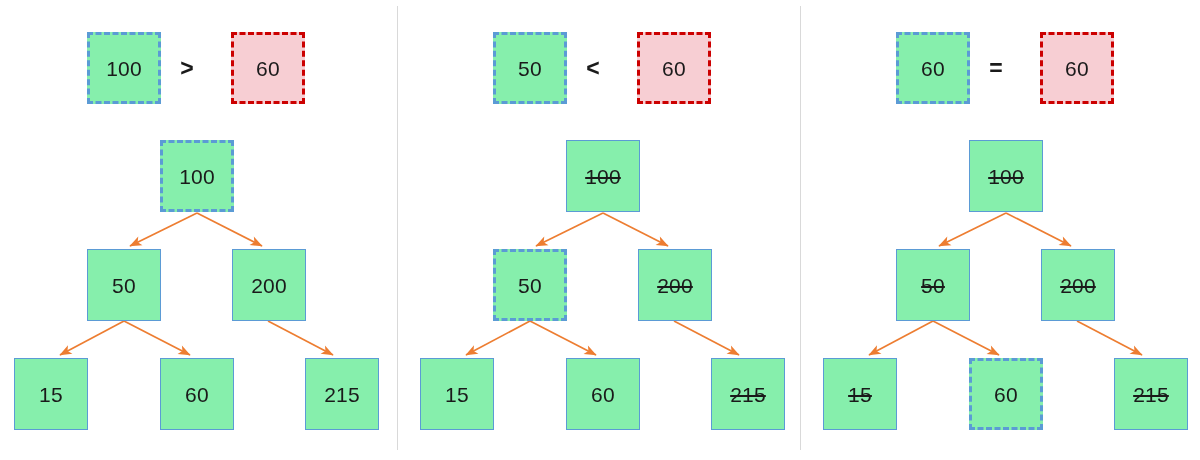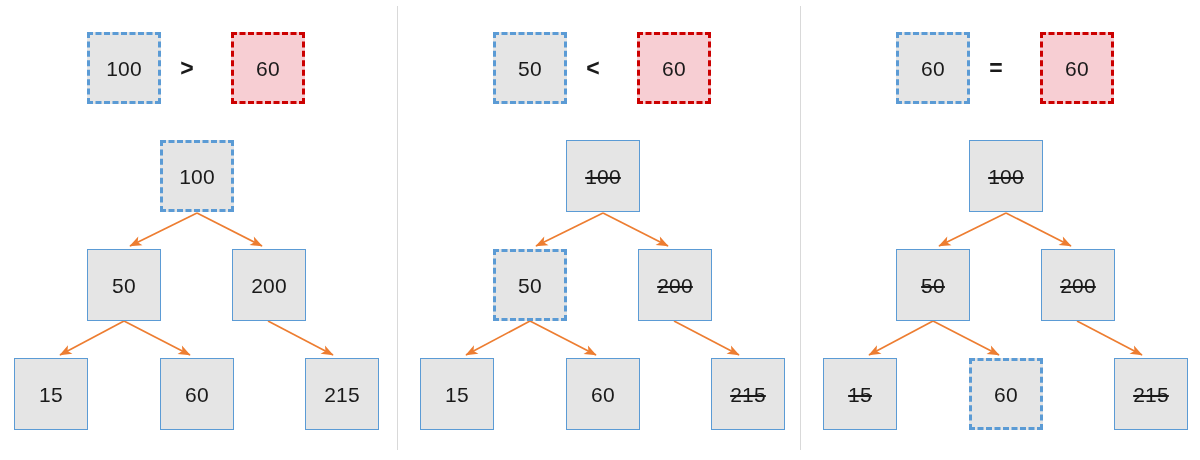--- a/index.html
+++ b/index.html
@@ -44,21 +44,21 @@
   .divider-1 { left: 397px; }
   .divider-2 { left: 800px; }
 
   
   .node {
     position: absolute;
     box-sizing: border-box;
     display: flex;
     align-items: center;
     justify-content: center;
-    background: #e5e5e5;
+    background: #86efac;
     border: 1.6px solid #5b9bd5;
     color: #1a1a1a;
     font-size: 21px;
     line-height: 1;
     letter-spacing: 0.2px;
   }
   .node.red {
     background: #f7ced3;
     border: 3.2px dashed #cc0000;
   }

